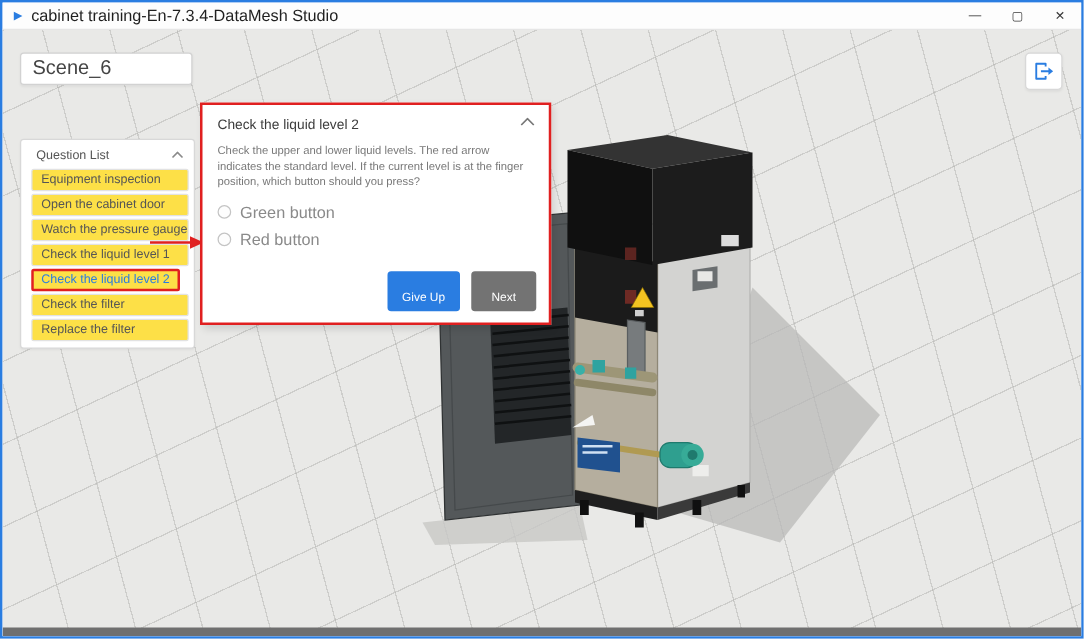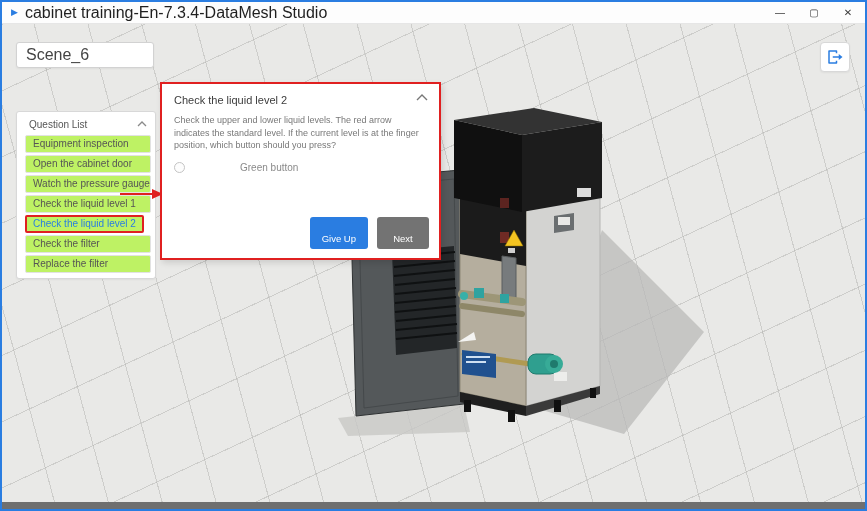--- a/index.html
+++ b/index.html
@@ -9,21 +9,21 @@
     position: relative; width: 867px; height: 511px;
     border: 2px solid #2a7de1; background: #fff; overflow: hidden;
   }
 
   
   .titlebar {
     height: 22px; display: flex; align-items: center;
     background: #fdfdfd; border-bottom: 1px solid #e6e6e6; padding-left: 9px;
   }
   .logo { color: #2a7de1; font-size: 9px; margin-right: 7px; line-height: 1; }
-  .title { font-size: 16px; color: #1f1f1f; }
+  .title { font-size: 13px; color: #1f1f1f; }
   .win-controls { margin-left: auto; display: flex; height: 100%; }
   .win-btn {
     width: 34px; display: flex; align-items: center; justify-content: center;
     font-size: 10px; color: #3a3a3a; cursor: default;
   }
 
   
   .viewport {
     position: relative; height: 485px; overflow: hidden;
     background-color: #e9e9e7;
@@ -62,21 +62,21 @@
     box-shadow: 0 1px 2px rgba(0,0,0,.05);
     margin-top: 29px;
   }
   .qp-header {
     display: flex; align-items: center; justify-content: space-between;
     padding: 3px 4px; height: 18px; font-size: 10px; color: #555;
   }
   .qp-item {
     margin-top: 2px; border: 1px solid #e2e2e2; border-radius: 2px;
     padding: 2px 7px; height: 18px; line-height: 12px;
-    font-size: 10px; color: #555; background: #bef264; white-space: nowrap; overflow: hidden;
+    font-size: 10px; color: #555; background: #fde047; white-space: nowrap; overflow: hidden;
   }
   .qp-item.active {
     border: 2px solid #e02020; color: #2a7de1;
     width: fit-content; padding: 1px 6px; max-width: 130px;
   }
 
   
   .annotation-arrow { position: absolute; left: 116px; top: 164px; }
 
   
@@ -89,21 +89,21 @@
   .dlg-chevron { position: absolute; right: 11px; top: 10px; }
   .dlg-body {
     margin-top: 8px; width: 252px; font-size: 9px; line-height: 1.4; color: #787878;
   }
   .dlg-options { margin-top: 10px; }
   .dlg-option { display: flex; align-items: center; margin-bottom: 7px; }
   .radio {
     width: 11px; height: 11px; border: 1px solid #c4c4c4; border-radius: 50%;
     background: #fdfdfd; margin-right: 7px; flex: none;
   }
-  .dlg-option span.lbl { font-size: 10px; color: #8a8a8a; margin-left: 48px; }
+  .dlg-option span.lbl { font-size: 13px; color: #8a8a8a; }
   .dlg-buttons { position: absolute; right: 10px; bottom: 9px; display: flex; }
   .btn {
     min-width: 52px; height: 18px; border: none; border-radius: 3px;
     font-size: 9.5px; color: #fff; padding: 16px 12px; margin-left: 9px;
     font-family: "Liberation Sans", sans-serif;
   }
   .btn-giveup { background: #2a7de1; }
   .btn-next   { background: #737373; }
 </style>
 </head>
@@ -235,20 +235,24 @@
       <div class="dlg-title">Check the liquid level 2</div>
       <svg class="dlg-chevron" width="12" height="7" viewBox="0 0 12 7">
         <polyline points="1,6 6,1 11,6" fill="none" stroke="#777" stroke-width="1.4"></polyline>
       </svg>
       <div class="dlg-body">Check the upper and lower liquid levels. The red arrow indicates the standard level. If the current level is at the finger position, which button should you press?</div>
       <div class="dlg-options">
         <div class="dlg-option">
           <span class="radio"></span>
           <span class="lbl">Green button</span>
         </div>
+        <div class="dlg-option">
+          <span class="radio"></span>
+          <span class="lbl">Red button</span>
+        </div>
       </div>
       <div class="dlg-buttons">
         <button class="btn btn-giveup">Give Up</button>
         <button class="btn btn-next">Next</button>
       </div>
     </div>
 
     <div class="bottom-bar"></div>
   </div>
 </div>

